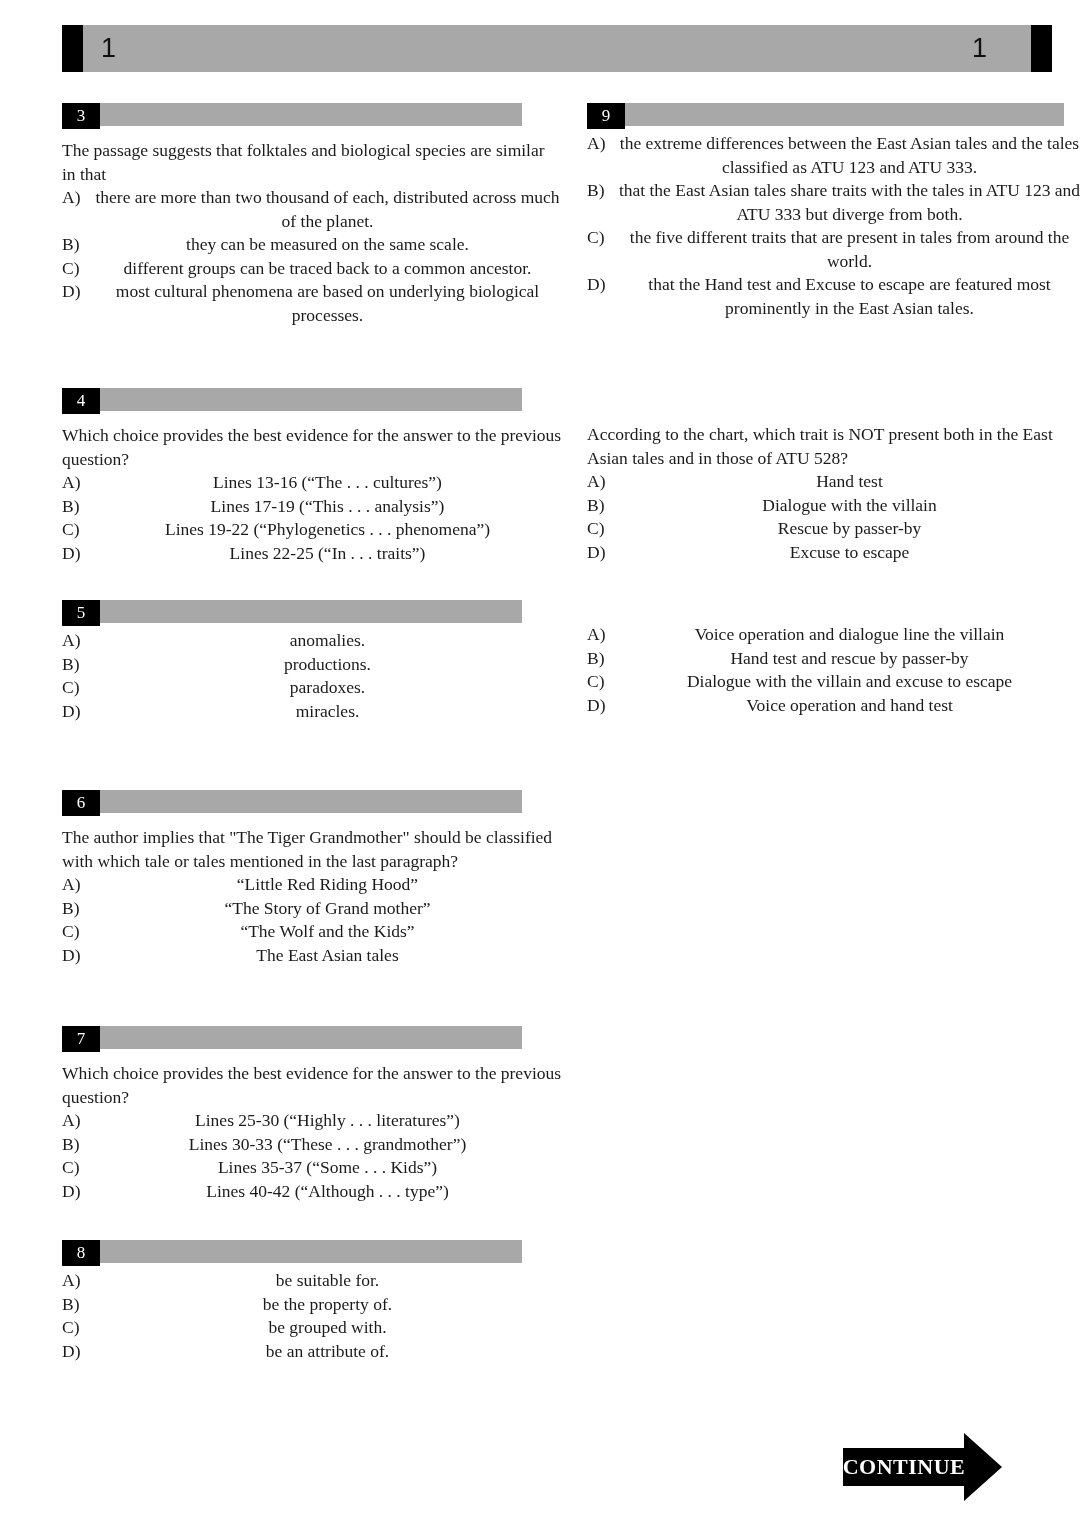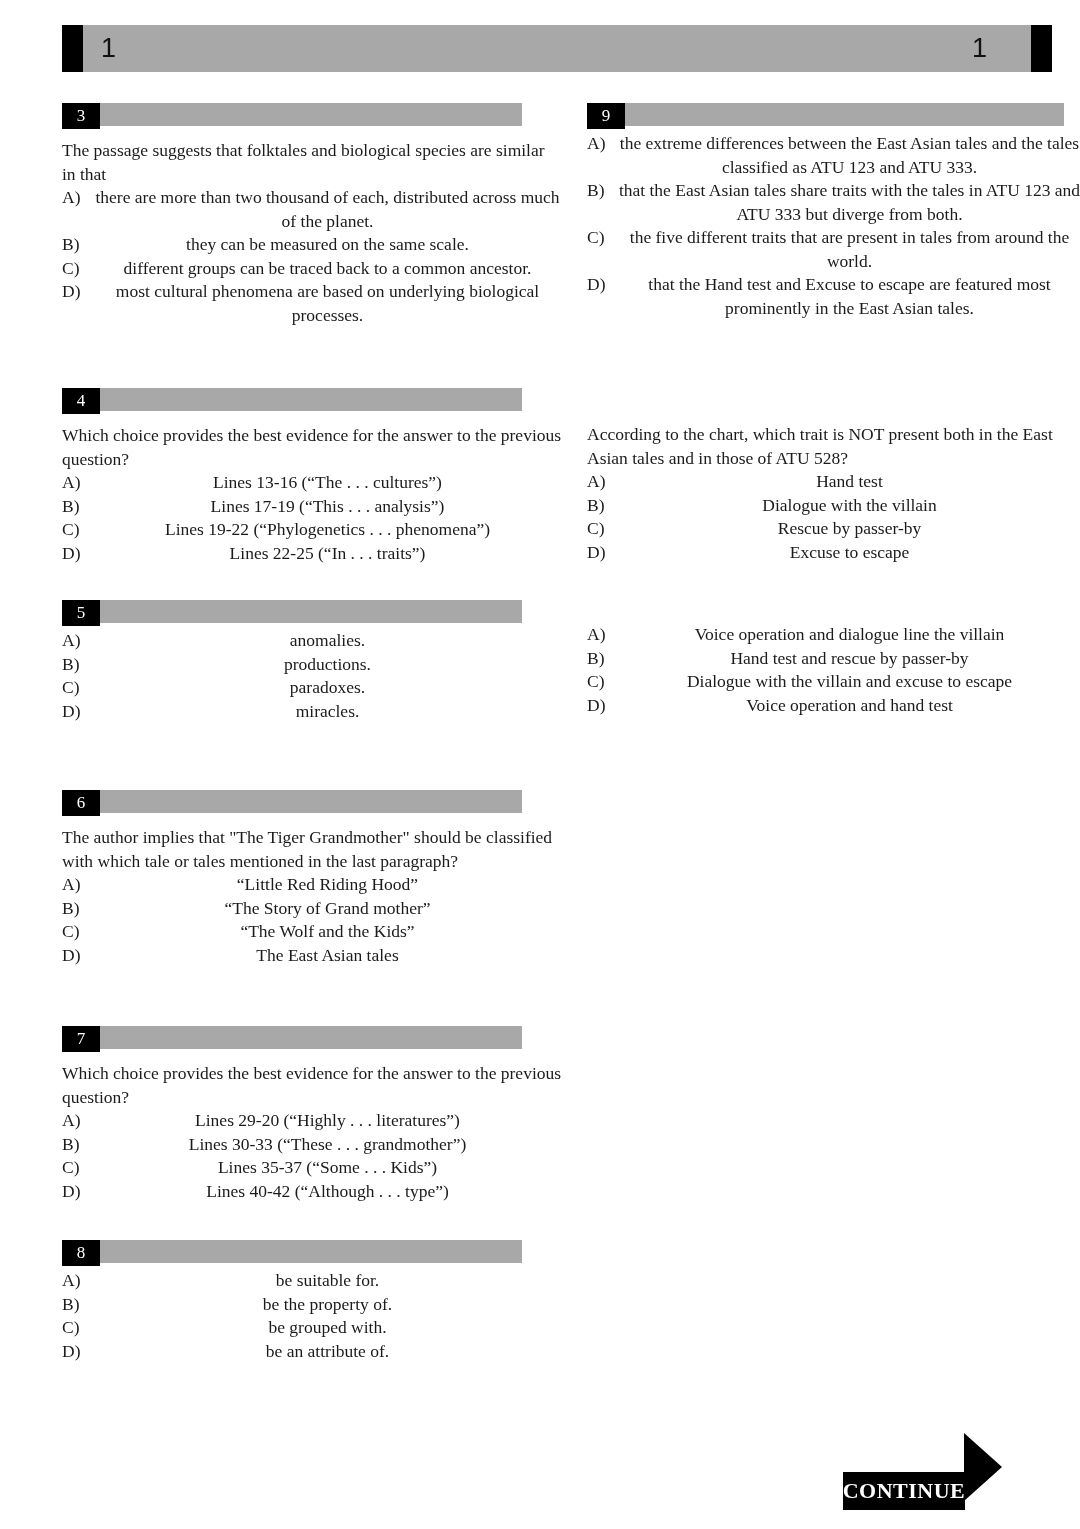--- a/index.html
+++ b/index.html
@@ -85,21 +85,20 @@
     height: 38px;
     background: #000000;
     color: #ffffff;
     font-family: "Liberation Serif", serif;
     font-weight: bold;
     font-size: 22px;
     display: flex;
     align-items: center;
     justify-content: center;
     letter-spacing: 0.5px;
-    margin-top: 24px;
   }
   .continue-arrow {
     position: absolute;
     left: 964px;
     top: 1433px;
     width: 0;
     height: 0;
     border-top: 34px solid transparent;
     border-bottom: 34px solid transparent;
     border-left: 38px solid #000000;
@@ -215,21 +214,21 @@
   </div>
 
   <div class="question lcol" style="top:1026px">
     <div class="qheader">
       <div class="qnum">7</div>
       <div class="qbar"></div>
     </div>
     <div class="qstem">Which choice provides the best evidence for the answer to the previous question?</div>
     <div class="choice">
       <span class="cletter">A)</span>
-      <span class="ctext">Lines 29-20 (“Highly . . . literatures”)</span>
+      <span class="ctext">Lines 25-30 (“Highly . . . literatures”)</span>
     </div>
     <div class="choice">
       <span class="cletter">B)</span>
       <span class="ctext">Lines 30-33 (“These . . . grandmother”)</span>
     </div>
     <div class="choice">
       <span class="cletter">C)</span>
       <span class="ctext">Lines 35-37 (“Some . . . Kids”)</span>
     </div>
     <div class="choice">

